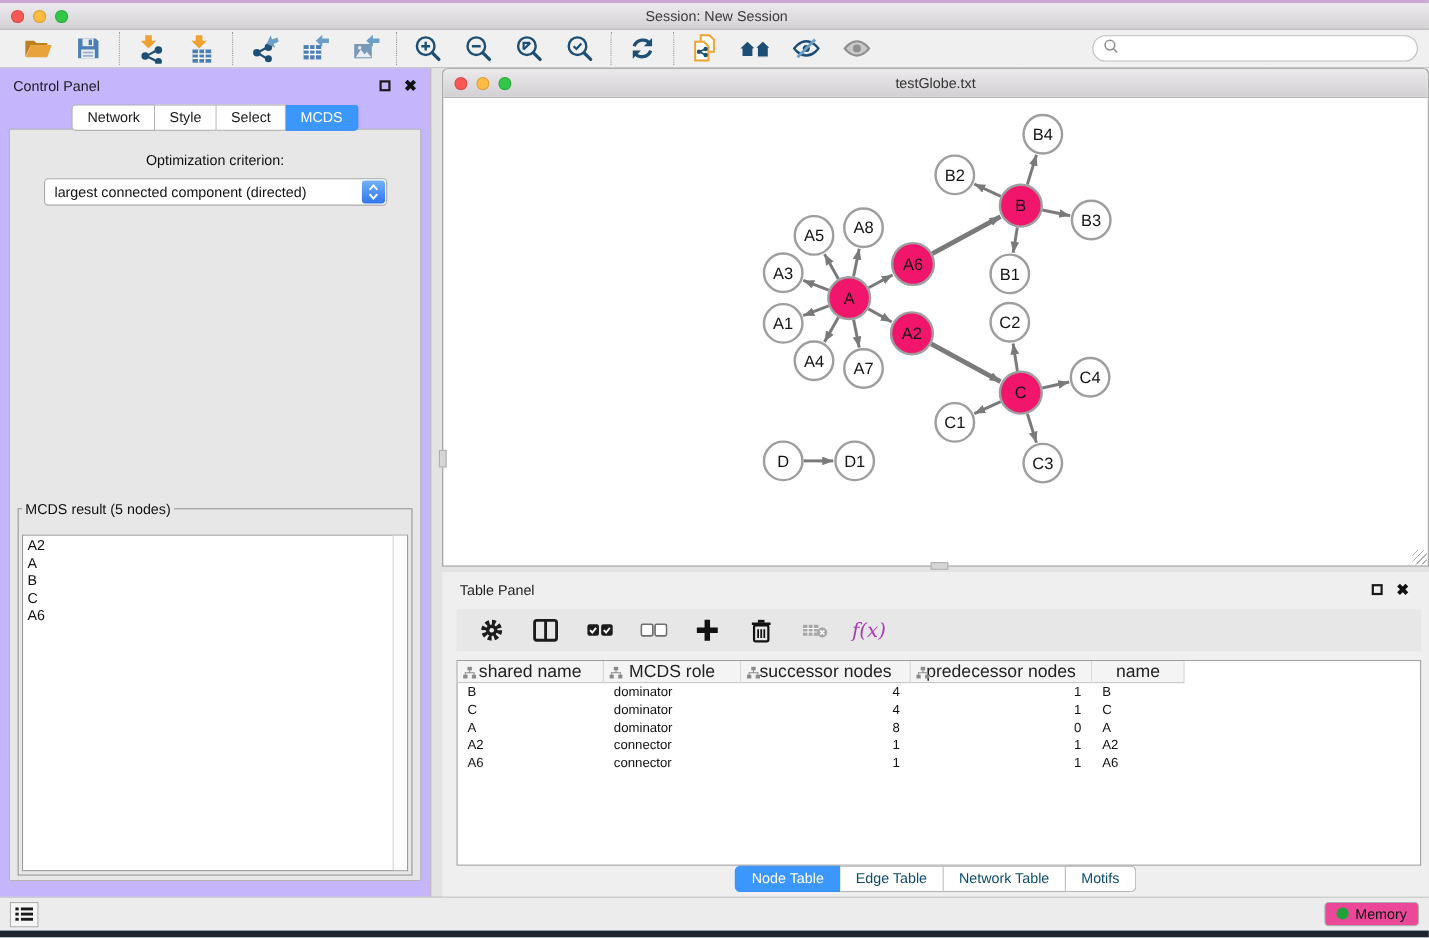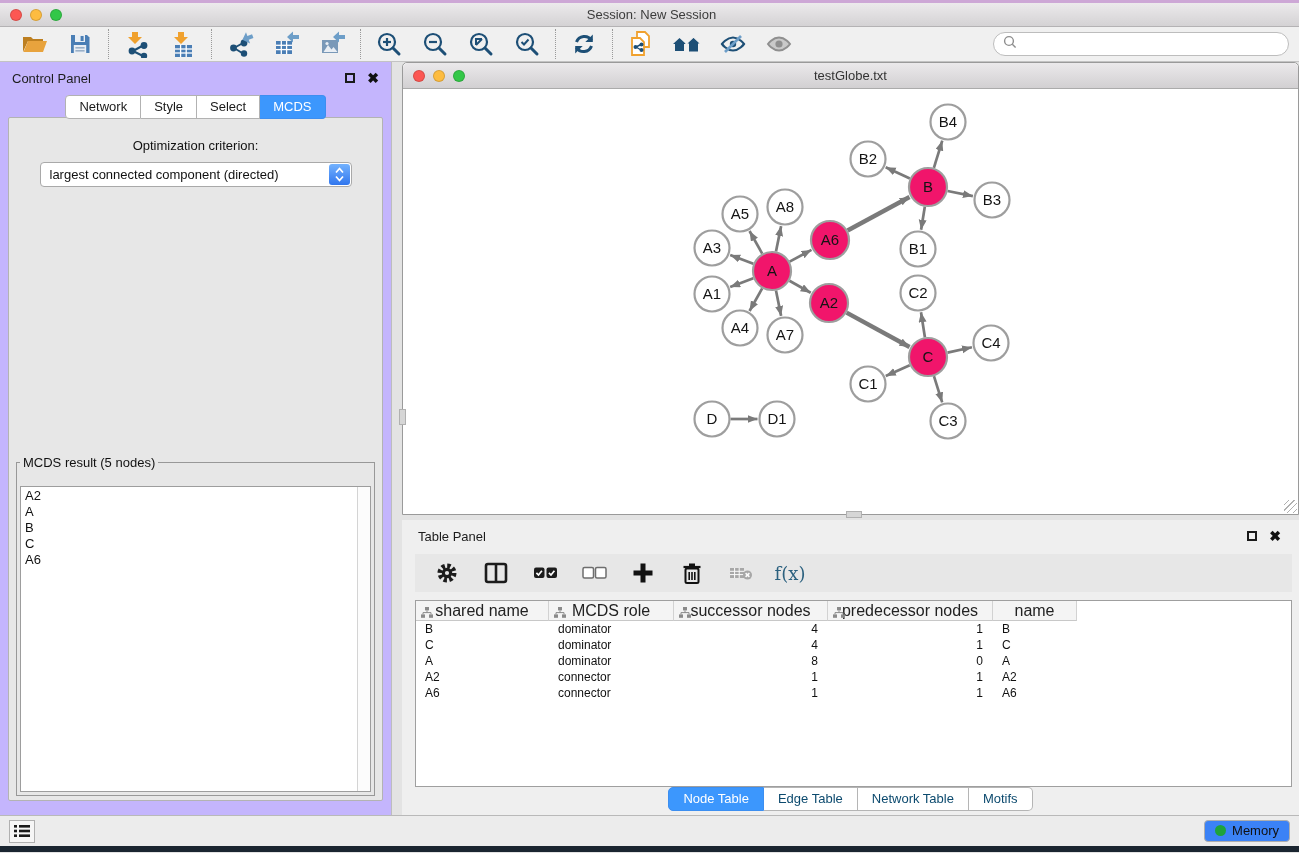--- a/index.html
+++ b/index.html
@@ -54,40 +54,40 @@
   .net-titlebar .title { position:absolute; left:0; right:0; text-align:center; font-size:13px; color:#333; }
   .net-canvas { position:absolute; top:27px; left:0; right:0; bottom:0; overflow:hidden; }
   .grip { position:absolute; right:1px; bottom:1px; width:13px; height:13px;
      background:repeating-linear-gradient(135deg, transparent 0 3px, #b0b0b0 3px 4px); }
   .handle-left { position:absolute; left:-4px; top:346px; width:7px; height:16px; background:#d6d6d6; border:1px solid #b0b0b0; }
   .handle-bottom { position:absolute; left:443px; bottom:-4px; width:16px; height:7px; background:#d6d6d6; border:1px solid #b0b0b0; }
 
   .table-panel { margin-top:5px; flex:1; background:#efefef; position:relative; }
   .tp-toolbar { margin:2px 7px 0 13px; height:38px; background:#e7e7e7; display:flex; align-items:center; gap:23px; padding-left:19px; }
   .tp-btn { background:none; border:none; width:26px; height:26px; display:flex; align-items:center; justify-content:center; }
-  .fx { font-family:"DejaVu Serif", serif; font-size:18px; color:#0c4a6e; }
+  .fx { font-family:"DejaVu Serif", serif; font-style:italic; font-size:18px; color:#a21caf; }
   .node-table { margin:8px 7px 0 13px; height:187px; background:#fff; border:1px solid #9f9f9f; overflow:hidden; }
   .thead { display:flex; height:20px; }
   .th { background:#f4f4f4; border-right:1px solid #d2d2d2; border-bottom:1px solid #c8c8c8; font-size:16px; color:#222; position:relative; display:flex; align-items:center; justify-content:center; }
   .th .tree { position:absolute; left:5px; top:4px; }
   .th.filler { flex:1; background:#fff; border-right:none; border-bottom:none; }
   .trow { display:flex; height:16px; font-size:12px; color:#111; }
   .td { display:flex; align-items:center; }
   .td.left { justify-content:flex-start; padding-left:9px; }
   .td.right { justify-content:flex-end; padding-right:10px; }
 
   .table-tabs { position:absolute; bottom:4px; left:0; right:0; display:flex; justify-content:center; }
   .seg { background:#fff; border:1px solid #b5b5b5; border-left-width:0; padding:3px 14px 4px; font-size:13px; color:#0c4a6e; }
   .seg:first-child { border-left-width:1px; border-radius:5px 0 0 5px; }
   .seg:last-child { border-radius:0 5px 5px 0; }
   .seg.active { background:#3c97fd; border-color:#3c8ef0; color:#fff; }
 
   .status-bar { height:31px; background:#ececec; border-top:1px solid #b9b9b9; display:flex; align-items:center; padding:0 9px; }
   .list-btn { width:26px; height:23px; border:1px solid #b0b0b0; background:#f6f6f6; display:flex; align-items:center; justify-content:center; }
-  .memory-btn { margin-left:auto; background:#3b82f6; border:1px solid #aeaeae; border-radius:4px; padding:2px 10px 3px; font-size:13px; color:#111; display:flex; align-items:center; gap:6px; font-family:inherit; }
+  .memory-btn { margin-left:auto; background:#ec4899; border:1px solid #aeaeae; border-radius:4px; padding:2px 10px 3px; font-size:13px; color:#111; display:flex; align-items:center; gap:6px; font-family:inherit; }
   .mem-dot { width:11px; height:11px; border-radius:50%; background:#1ea33b; display:inline-block; }
   .bottom-strip { height:6px; background:#1a2530; }
 </style>
 </head>
 <body>
 
 <div class="app">
   <div class="wallpaper-top"></div>
 
   <div class="titlebar">

